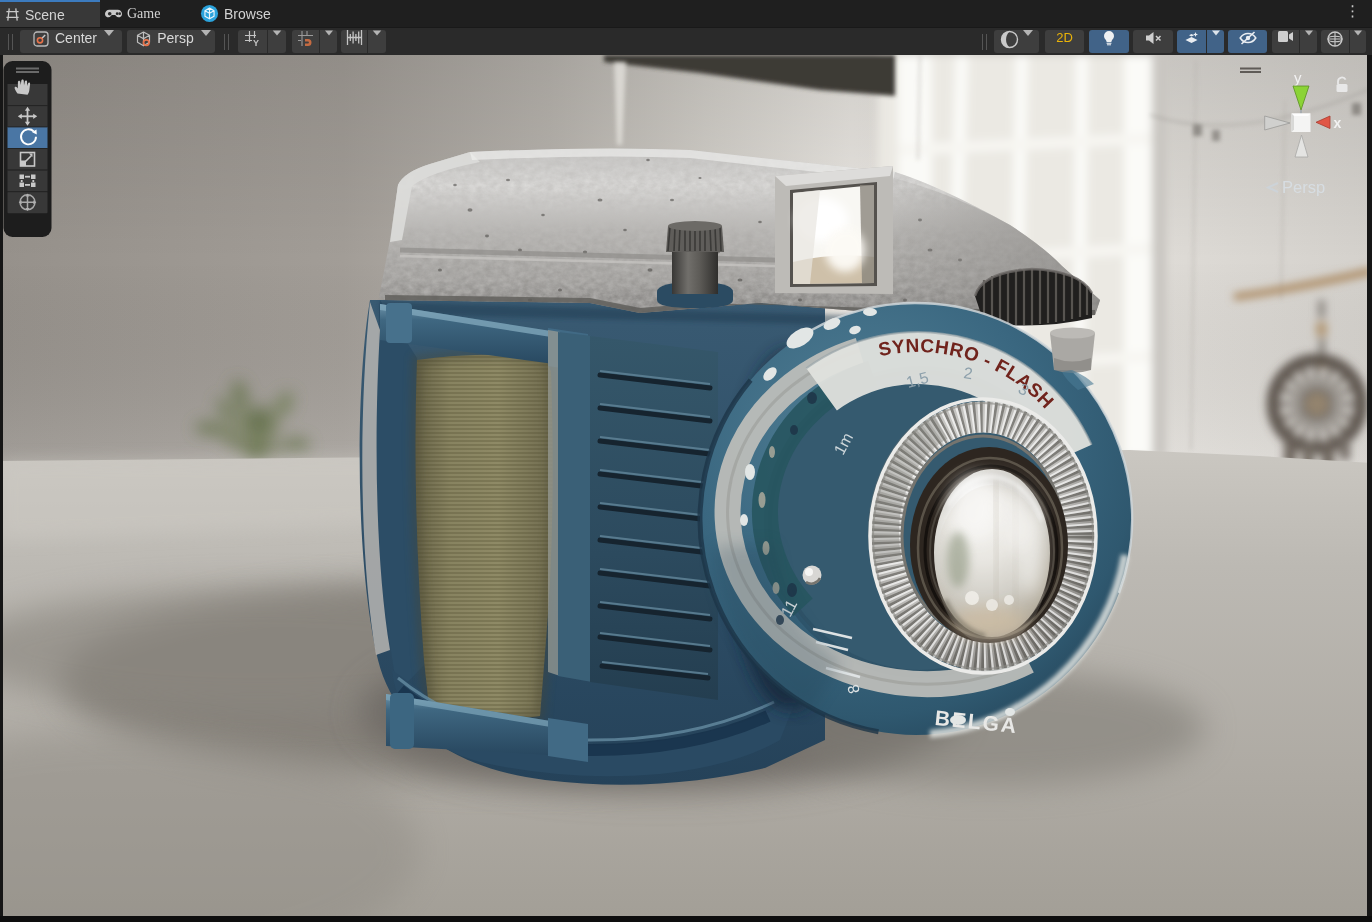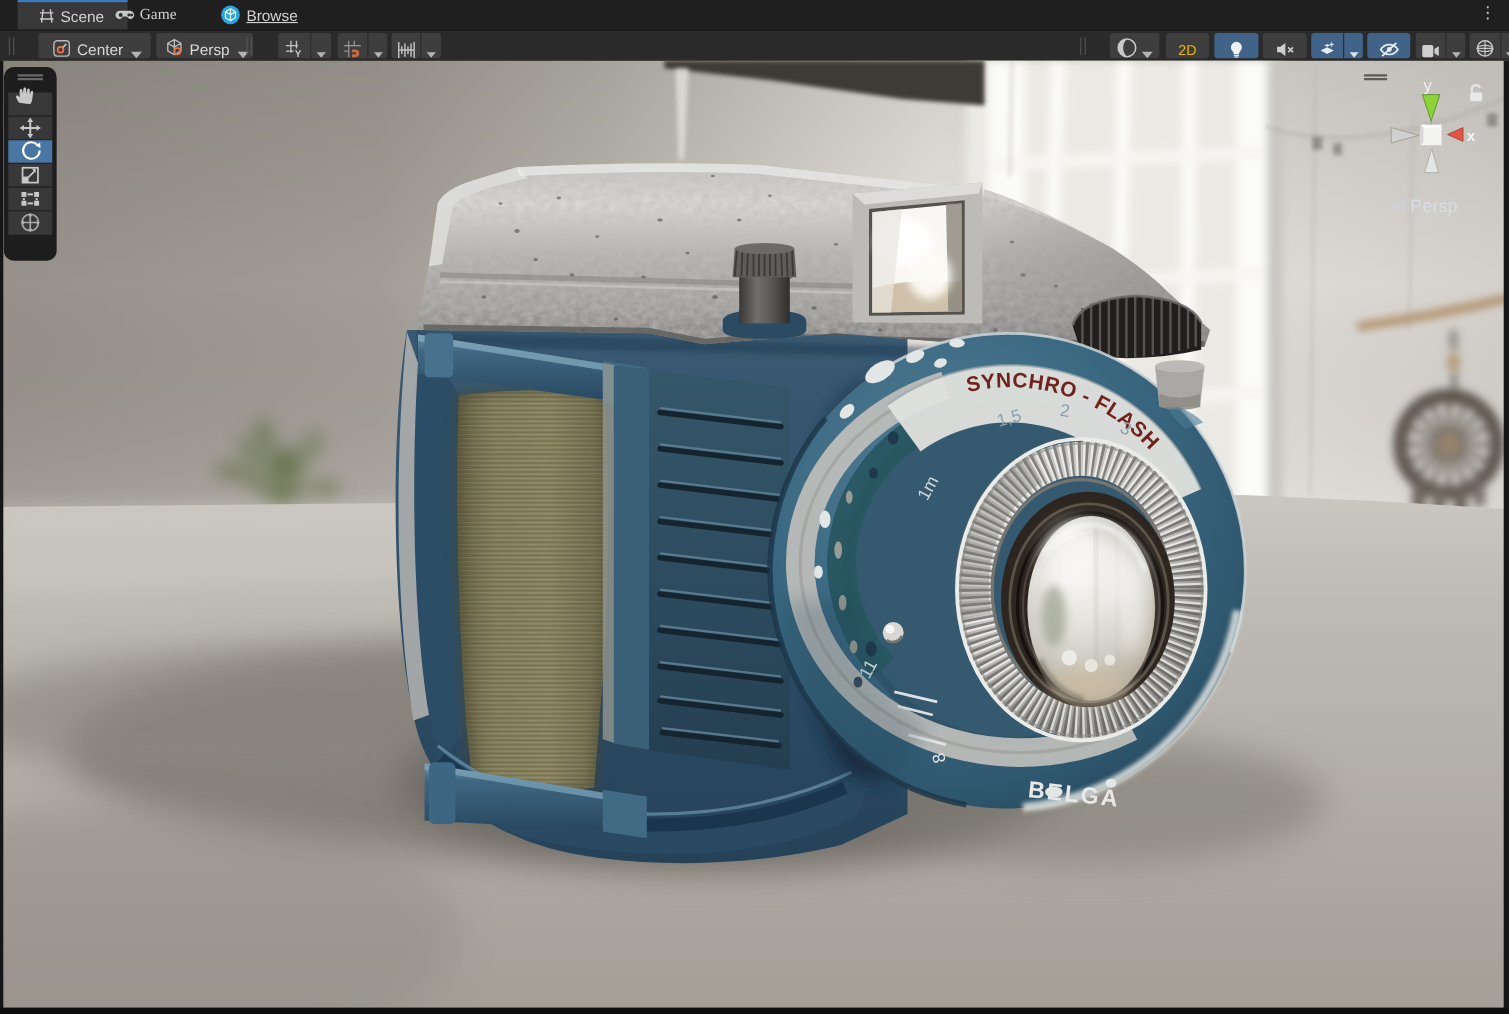--- a/index.html
+++ b/index.html
@@ -3,46 +3,46 @@
 <meta charset="utf-8">
 <style>
   html,body{margin:0;padding:0;background:#111;}
   body{width:1372px;height:922px;overflow:hidden;position:relative;
        font-family:"Liberation Sans",sans-serif;-webkit-font-smoothing:antialiased;}
   .tabbar{position:absolute;left:0;top:0;width:1372px;height:27px;background:#1f1f1f;}
   .tab{position:absolute;top:0;height:27px;display:flex;align-items:center;color:#d3d3d3;font-size:14px;}
   .tab.active{background:#383838;border-top:2px solid #3c7bbf;box-sizing:border-box;}
   .kebab{position:absolute;right:12px;top:2px;color:#c8c8c8;font-size:15px;letter-spacing:0;}
   .toolrow{position:absolute;left:0;top:27px;width:1372px;height:28px;background:#2a2a2a;border-top:1px solid #191919;box-sizing:border-box;}
-  .tbtn{position:absolute;top:2px;height:23px;background:#3e3e3e;border-radius:3px;display:flex;align-items:flex-end;justify-content:center;color:#d8d8d8;font-size:14px;margin-left:15px;}
+  .tbtn{position:absolute;top:2px;height:23px;background:#3e3e3e;border-radius:3px;display:flex;align-items:flex-start;justify-content:center;color:#d8d8d8;font-size:14px;}
   .tbtn.blue{background:#416388;}
   .seg-l{border-radius:3px 0 0 3px;}
   .seg-r{border-radius:0 3px 3px 0;}
   .sep{position:absolute;top:6px;width:1px;height:16px;background:#555;}
   .arr{width:0;height:0;border-left:5px solid transparent;border-right:5px solid transparent;border-top:6px solid #b4b4b4;display:inline-block;}
   .viewport{position:absolute;left:0;top:55px;width:1372px;height:867px;}
 </style>
 </head>
 <body>
 
   <div class="tabbar">
-    <div class="tab active" style="left:16px;width:100px;padding-left:19px;">
+    <div class="tab active" style="left:0;width:100px;padding-left:5px;">
       <svg width="15" height="15" viewBox="0 0 16 16" style="margin-right:5px;">
         <g stroke="#c8c8c8" stroke-width="1.4" fill="none">
           <path d="M4.5 1.5 L3 14.5 M11.5 1.5 L13 14.5 M1.5 5 L14.5 5 M1.5 11 L14.5 11"></path>
         </g>
       </svg>Scene</div>
     <div class="tab" style="left:104px;width:70px;font-family:Liberation Serif, serif;">
       <svg width="19" height="19" viewBox="0 0 20 20" style="margin-right:4px;">
         <path fill="#c8c8c8" d="M5.5 6 h9 a4.5 4.5 0 0 1 4.5 4.5 a3.5 3.5 0 0 1 -6.3 2.1 l-0.9-1.1 h-3.6 l-0.9 1.1 a3.5 3.5 0 0 1 -6.3-2.1 A4.5 4.5 0 0 1 5.5 6 Z"></path>
         <circle cx="6" cy="10.2" r="1.9" fill="#2a2a2a"></circle>
         <circle cx="13.8" cy="10.2" r="1.4" fill="#2a2a2a"></circle>
         <circle cx="16.5" cy="10.2" r="1.4" fill="#2a2a2a"></circle>
       </svg>Game</div>
-    <div class="tab" style="left:200px;width:95px;text-decoration:underline;">
+    <div class="tab" style="left:200px;width:95px;">
       <svg width="19" height="19" viewBox="0 0 20 20" style="margin-right:5px;">
         <circle cx="10" cy="10" r="9" fill="#2ba3dc"></circle>
         <path d="M10 4.2 L14.8 7 L14.8 12.8 L10 15.6 L5.2 12.8 L5.2 7 Z M10 4.2 L10 9.8 M5.2 7 L10 9.8 L14.8 7 M10 15.6 L10 9.8" stroke="#eaf6fc" stroke-width="1.2" fill="none" stroke-linejoin="round"></path>
       </svg>Browse</div>
     <div class="kebab">⋮</div>
   </div>
 
   <div class="toolrow">
     <div class="sep" style="left:8px;"></div>
     <div class="sep" style="left:12px;"></div>

